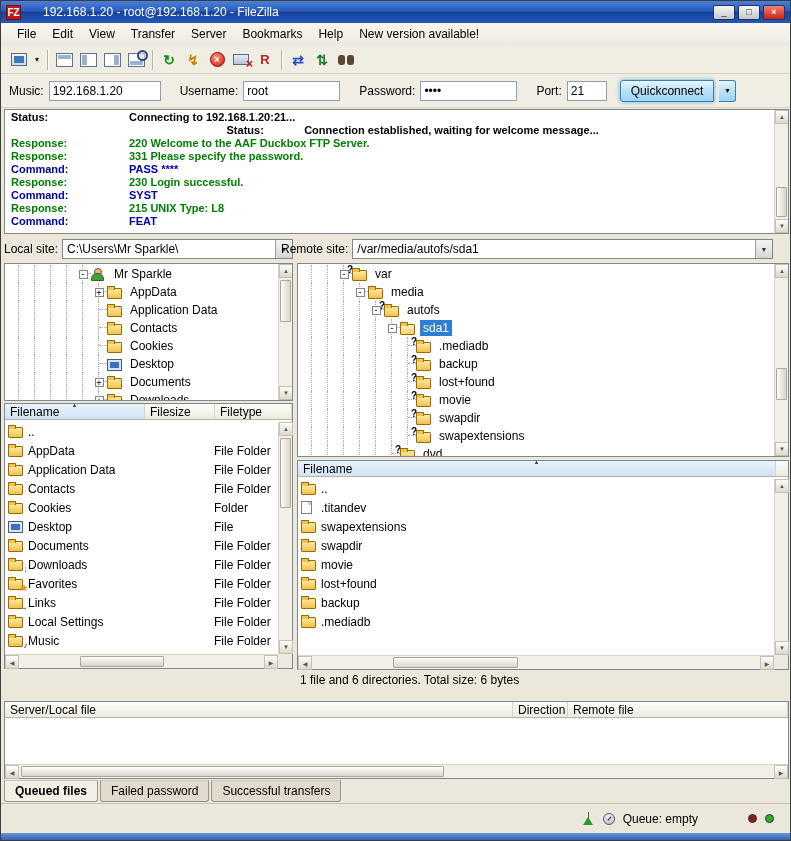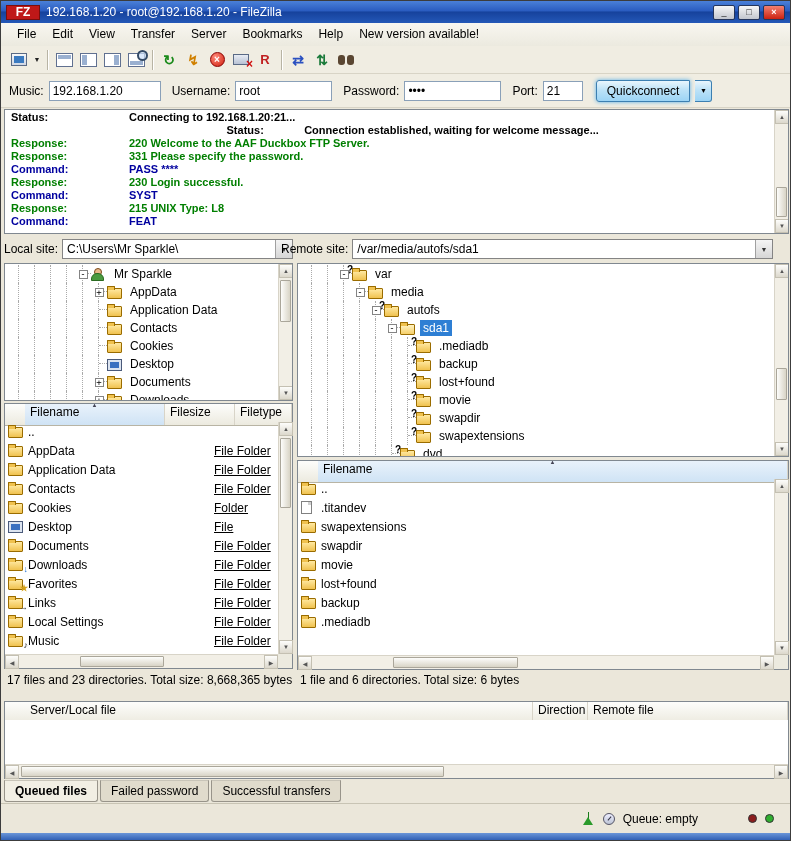--- a/index.html
+++ b/index.html
@@ -4,22 +4,22 @@
 <style>
   * { margin:0; padding:0; box-sizing:border-box; }
   html,body { width:791px; height:841px; }
   body { font-family:"Liberation Sans", sans-serif; font-size:12px; color:#000; overflow:hidden; }
   .window { position:absolute; inset:0; background:#ebe7da; border:1px solid #3c3c3c; overflow:hidden; }
 
   
   .titlebar { position:absolute; top:0; left:0; width:789px; height:22px;
     background:linear-gradient(180deg,#4a80d8 0%,#2a5cc0 45%,#16429c 50%,#2458b8 100%);
     display:flex; align-items:center; padding:0 5px; color:#fff; }
-  .app-icon { width:34px; height:15px; background:#bf1818; border:1px solid #7a0e0e; color:#fff;
-    font-size:12px; font-weight:bold; display:flex; align-items:center; justify-content:center; margin-right:6px; }
+  .app-icon { width:15px; height:15px; background:#bf1818; border:1px solid #7a0e0e; color:#fff;
+    font-size:10px; font-weight:bold; display:flex; align-items:center; justify-content:center; margin-right:22px; }
   .title-text { flex:1; font-size:12px; white-space:nowrap; overflow:hidden; }
   .win-btn { width:22px; height:15px; margin-left:3px; display:flex; align-items:center; justify-content:center;
     font-size:9px; line-height:9px; border:1px solid #24355c; border-radius:2px;
     background:linear-gradient(#f6f6f6,#c2c6ce); color:#222; }
   .win-btn.close { background:linear-gradient(#f28070,#cc2211); color:#fff; font-weight:bold; }
 
   
   .menubar { position:absolute; top:22px; left:0; width:789px; height:23px; line-height:23px;
     background:linear-gradient(#f8f6f0,#eceadf); border-bottom:1px solid #dedac e; padding-left:8px; white-space:nowrap; }
   .menu-item { display:inline-block; padding:0 8px; cursor:default; }
@@ -49,32 +49,32 @@
     display:flex; align-items:center; justify-content:center; }
   .ico-disc { width:16px; height:11px; background:linear-gradient(#e8ecf4,#b8c2d4); border:1px solid #5a6a85; position:relative; }
   .ico-disc::after { content:"×"; position:absolute; right:-5px; bottom:-7px; color:#d01010; font-weight:bold; font-size:12px; }
   .ico-find { position:relative; width:17px; height:10px; }
   .ico-find::before { content:""; position:absolute; left:0; top:0; width:7px; height:10px;
     background:#5a4632; border-radius:3px; box-shadow:9px 0 0 #5a4632; }
 
   
   .quickbar { position:absolute; top:73px; left:0; width:789px; height:34px; background:#f0ede2;
     border-bottom:1px solid #d8d4c6; display:flex; align-items:center; padding:0 8px; gap:5px; }
-  .quickbar label { margin-left:6px; }
+  .quickbar label { margin-left:14px; }
   .qc-input { height:20px; border:1px solid #8aa0b8; background:#fff; font:12px "Liberation Sans",sans-serif; padding:0 3px; }
   .in-host { width:112px; } .in-user { width:97px; } .in-pass { width:97px; } .in-port { width:40px; }
   .qc-btn { height:22px; padding:0 10px; margin-left:8px; font:12px "Liberation Sans",sans-serif;
     background:linear-gradient(#e9f6fd,#bce2f7 45%,#9cd4f5); border:1px solid #3c7fb1; border-radius:3px 0 0 3px;
     box-shadow:0 0 4px #56b0e8; }
   .qc-dd { height:22px; width:17px; font-size:7px; background:linear-gradient(#e9f6fd,#bce2f7 45%,#9cd4f5);
     border:1px solid #3c7fb1; border-left:none; border-radius:0 3px 3px 0; display:flex; align-items:center; justify-content:center; }
 
   
   .panel { position:absolute; background:#fff; border:1px solid #808890; }
-  .hdr { height:22px; display:flex; background:linear-gradient(#fdfdfb,#eceadf); border-bottom:1px solid #b8b4a4; position:relative;padding-left:20px; }
+  .hdr { height:16px; display:flex; background:linear-gradient(#fdfdfb,#eceadf); border-bottom:1px solid #b8b4a4; position:relative; }
   .hcell { position:relative; padding:1px 5px; border-right:1px solid #d8d4c8; font-size:12px; white-space:nowrap; overflow:hidden; }
   .hcell.sorted { background:linear-gradient(#e9f2fb,#cfe3f5); }
   .sort-arrow { position:absolute; top:-2px; left:50%; transform:translateX(-50%); font-size:6px; color:#445; }
   .h-name { width:140px; } .h-size { width:70px; } .h-type { flex:1; }
   .h-rname { width:478px; }
   .qh-1 { width:508px; } .qh-2 { width:55px; } .qh-3 { flex:1; }
 
   
   .vscroll { position:absolute; right:0; width:14px; background:#f2efe6; border-left:1px solid #d8d4c8;
     display:flex; flex-direction:column; }
@@ -140,21 +140,21 @@
   .ovl { position:absolute; right:-3px; bottom:-3px; font-size:9px; line-height:9px; font-weight:bold; z-index:2; }
 
   
   .local-list-panel { top:402px; left:3px; width:289px; height:266px; }
   .remote-list-panel { top:459px; left:296px; width:492px; height:210px; }
   .list-body { position:absolute; left:0; right:14px; top:18px; bottom:14px; overflow:hidden; }
   .list-row { height:19px; display:flex; align-items:center; white-space:nowrap; padding-left:3px; }
   .lc-name { width:120px; overflow:hidden; }
   .remote-list-panel .lc-name { width:430px; }
   .lc-size { width:66px; text-align:right; padding-right:8px; }
-  .lc-type { flex:1; overflow:hidden;text-decoration:underline; }
+  .lc-type { flex:1; overflow:hidden; }
   .list-vscroll { top:18px; bottom:14px; }
   .list-hscroll { left:0; right:14px; }
 
   .status-text { position:absolute; top:672px; height:18px; font-size:12px; white-space:nowrap; }
   .st-local { left:6px; } .st-remote { left:299px; }
 
   
   .queue-panel { top:700px; left:3px; width:785px; height:78px; }
   .queue-body { position:absolute; left:0; right:0; top:18px; bottom:14px; background:#fff; }
   .queue-hscroll { left:0; right:0; }
@@ -753,21 +753,20 @@
     <div class="hscroll list-hscroll">
       <span class="sb-btn">◀</span>
       <span class="sb-track">
           <span class="sb-thumb" style="left:18%;width:28%"></span>
         </span>
       <span class="sb-btn">▶</span>
     </div>
     <div class="sb-corner"></div>
   </div>
 
-  <div class="status-text st-local">17 files and 23 directories. Total size: 8,668,365 bytes</div>
   <div class="status-text st-remote">1 file and 6 directories. Total size: 6 bytes</div>
 
   <div class="panel queue-panel">
     <div class="hdr">
         <span class="hcell qh-1">Server/Local file</span>
         <span class="hcell qh-2">Direction</span>
         <span class="hcell qh-3">Remote file</span>
       </div>
     <div class="queue-body"></div>
     <div class="hscroll queue-hscroll">

